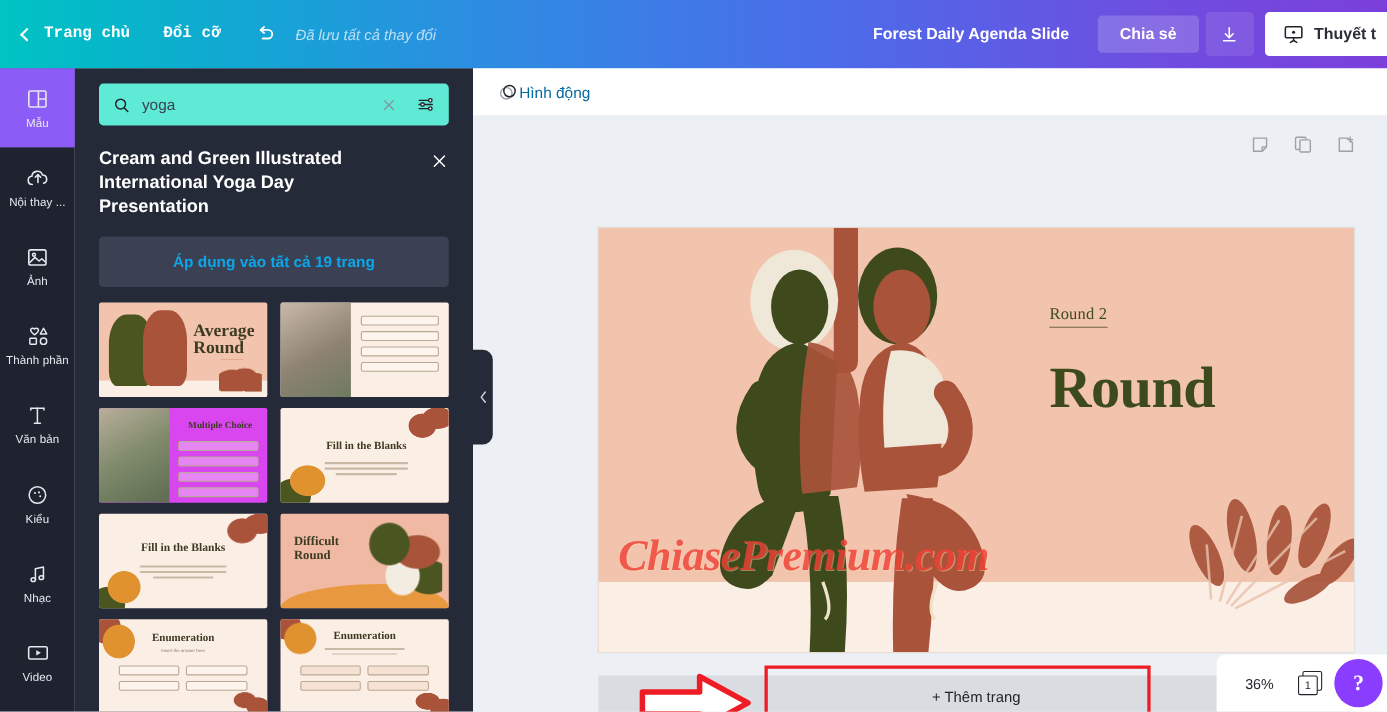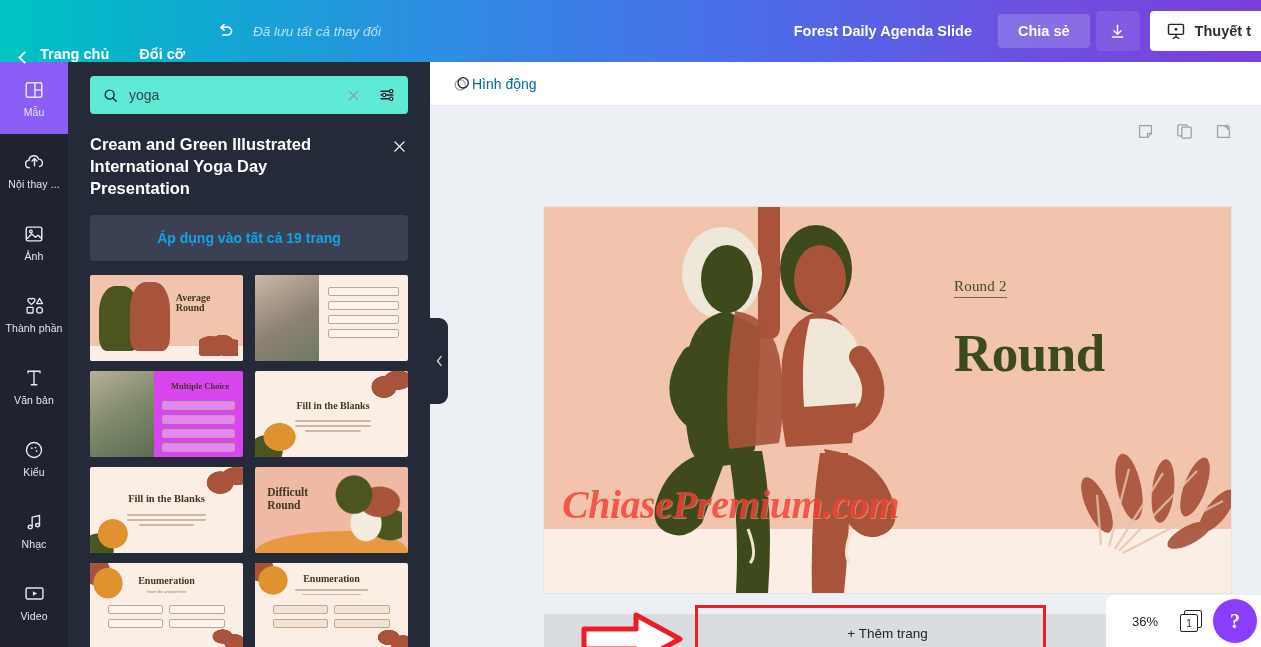--- a/index.html
+++ b/index.html
@@ -16,23 +16,23 @@
   .topbar {
     position: absolute; top: 0; left: 0; width: 1261px; height: 62px;
     background: linear-gradient(90deg,
       #00c4c4 0%, #06b6c9 8%, #16a3d6 20%, #2b8fe0 33%,
       #3a7fe6 45%, #4a6ee9 58%, #5a5fe6 70%, #6d4fe0 82%, #7b3fdb 100%);
     display: flex; align-items: center;
     z-index: 40;
   }
   .tb-left { display: flex; align-items: center; height: 100%; padding-left: 14px; }
   .tb-item {
-    display: flex; align-items: flex-end; height: 100%;
+    display: flex; align-items: center; height: 100%;
     color: #ffffff; font-size: 14.5px; font-weight: bold;
-    padding: 0 15px; cursor: pointer; white-space: nowrap;
+    padding: 0 15px; cursor: pointer; white-space: nowrap; font-family: Liberation Mono, monospace;
   }
   .tb-item.home { padding-left: 6px; }
   .chev-left {
     display: inline-block; width: 9px; height: 9px;
     border-left: 2px solid #fff; border-bottom: 2px solid #fff;
     transform: rotate(45deg); margin-right: 11px; opacity: .95;
   }
   .tb-undo {
     display: flex; align-items: center; justify-content: center;
     padding: 0 14px; cursor: pointer; height: 100%;
@@ -413,21 +413,21 @@
     <div class="thumbs">
 
       <div class="thumb" style="background:#f2c4ad">
         <div style="position:absolute;left:0;bottom:0;width:100%;height:18%;background:#fbeee4"></div>
         <div style="position:absolute;left:6%;top:12%;width:26%;height:76%;background:#4a5520;border-radius:40% 40% 20% 20%"></div>
         <div style="position:absolute;left:26%;top:8%;width:26%;height:80%;background:#a8533a;border-radius:40% 40% 20% 20%"></div>
         <div style="position:absolute;right:3%;bottom:6%;width:26%;height:34%;background:
             radial-gradient(ellipse at 30% 70%, #a8533a 0 38%, transparent 40%),
             radial-gradient(ellipse at 60% 50%, #a8533a 0 32%, transparent 34%),
             radial-gradient(ellipse at 85% 75%, #a8533a 0 30%, transparent 32%)"></div>
-        <div class="tt-title" style="left:56%;top:20%;font-size:10px;width:40%">Average Round</div>
+        <div class="tt-title" style="left:56%;top:20%;font-size:16px;width:40%">Average Round</div>
       </div>
 
       <div class="thumb" style="background:#fbeee4">
         <div style="position:absolute;left:0;top:0;width:42%;height:100%;background:linear-gradient(150deg,#c9b9a8,#8e8273 55%,#6e7a60)"></div>
         <div class="tt-lines" style="left:48%;top:14%;width:46%">
           <div class="tbox" style="margin-bottom:5px"></div>
           <div class="tbox" style="margin-bottom:5px"></div>
           <div class="tbox" style="margin-bottom:5px"></div>
           <div class="tbox"></div>
         </div>

